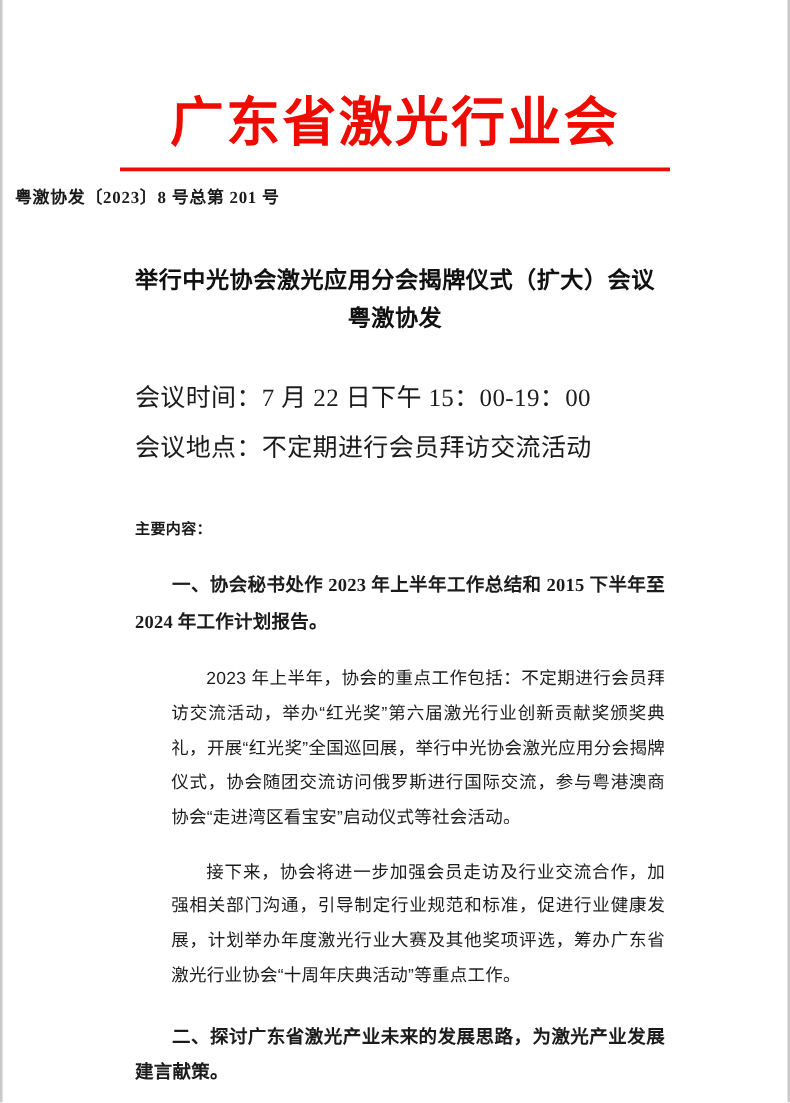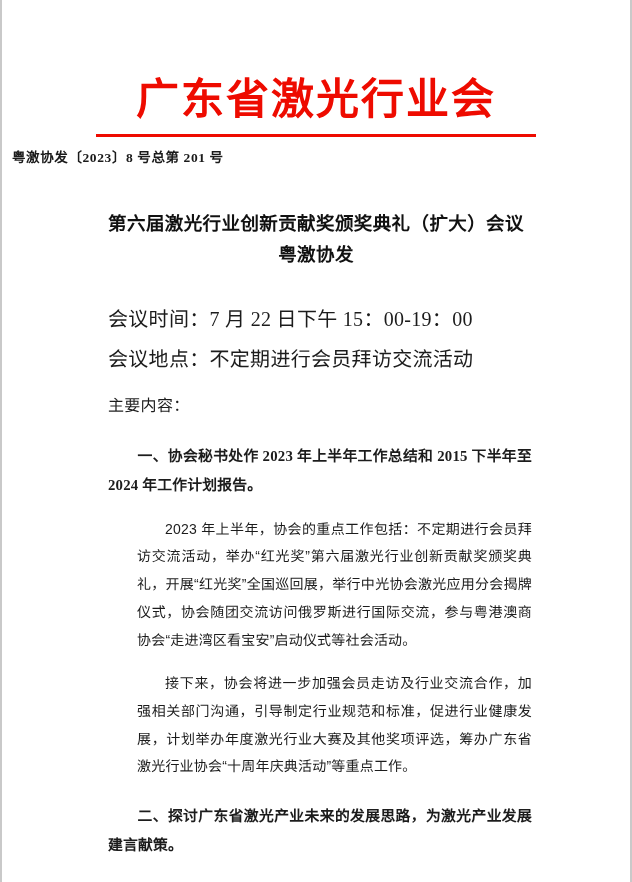--- a/index.html
+++ b/index.html
@@ -74,24 +74,24 @@
     color: #1c1c1c;
   }
   .meta-line {
     font-family: "Liberation Serif", "DejaVu Serif", serif;
     font-size: 20px;
     line-height: 1.98;
     letter-spacing: 0.3px;
     white-space: nowrap;
   }
   .section-label {
-    margin-top: 11px;
+    margin-top: 32px;
     font-family: "Liberation Sans", "DejaVu Sans", sans-serif;
-    font-weight: normal;
-    font-size: 16px;
+    font-weight: bold;
+    font-size: 12px;
     line-height: 1.9;
     letter-spacing: 0.3px;
   }
   .heading {
     margin-top: 21px;
     font-family: "Liberation Serif", "DejaVu Serif", serif;
     font-weight: bold;
     font-size: 14.8px;
     line-height: 1.95;
     text-indent: 2em;
@@ -114,21 +114,21 @@
 
 <div class="page">
 
   <div class="masthead">
     <div class="masthead-title">广东省激光行业会</div>
     <div class="masthead-rule"></div>
     <div class="doc-number">粤激协发〔2023〕8 号总第 201 号</div>
   </div>
 
   <div class="doc-title">
-    <div>第六届激光行业创新贡献奖颁奖典礼（扩大）会议</div>
+    <div>举行中光协会激光应用分会揭牌仪式（扩大）会议</div>
     <div>粤激协发</div>
   </div>
 
   <div class="body-region">
 
     <div>
       <div class="meta-line">会议时间：7 月 22 日下午 15：00-19：00</div>
       <div class="meta-line">会议地点：不定期进行会员拜访交流活动</div>
     </div>
 

